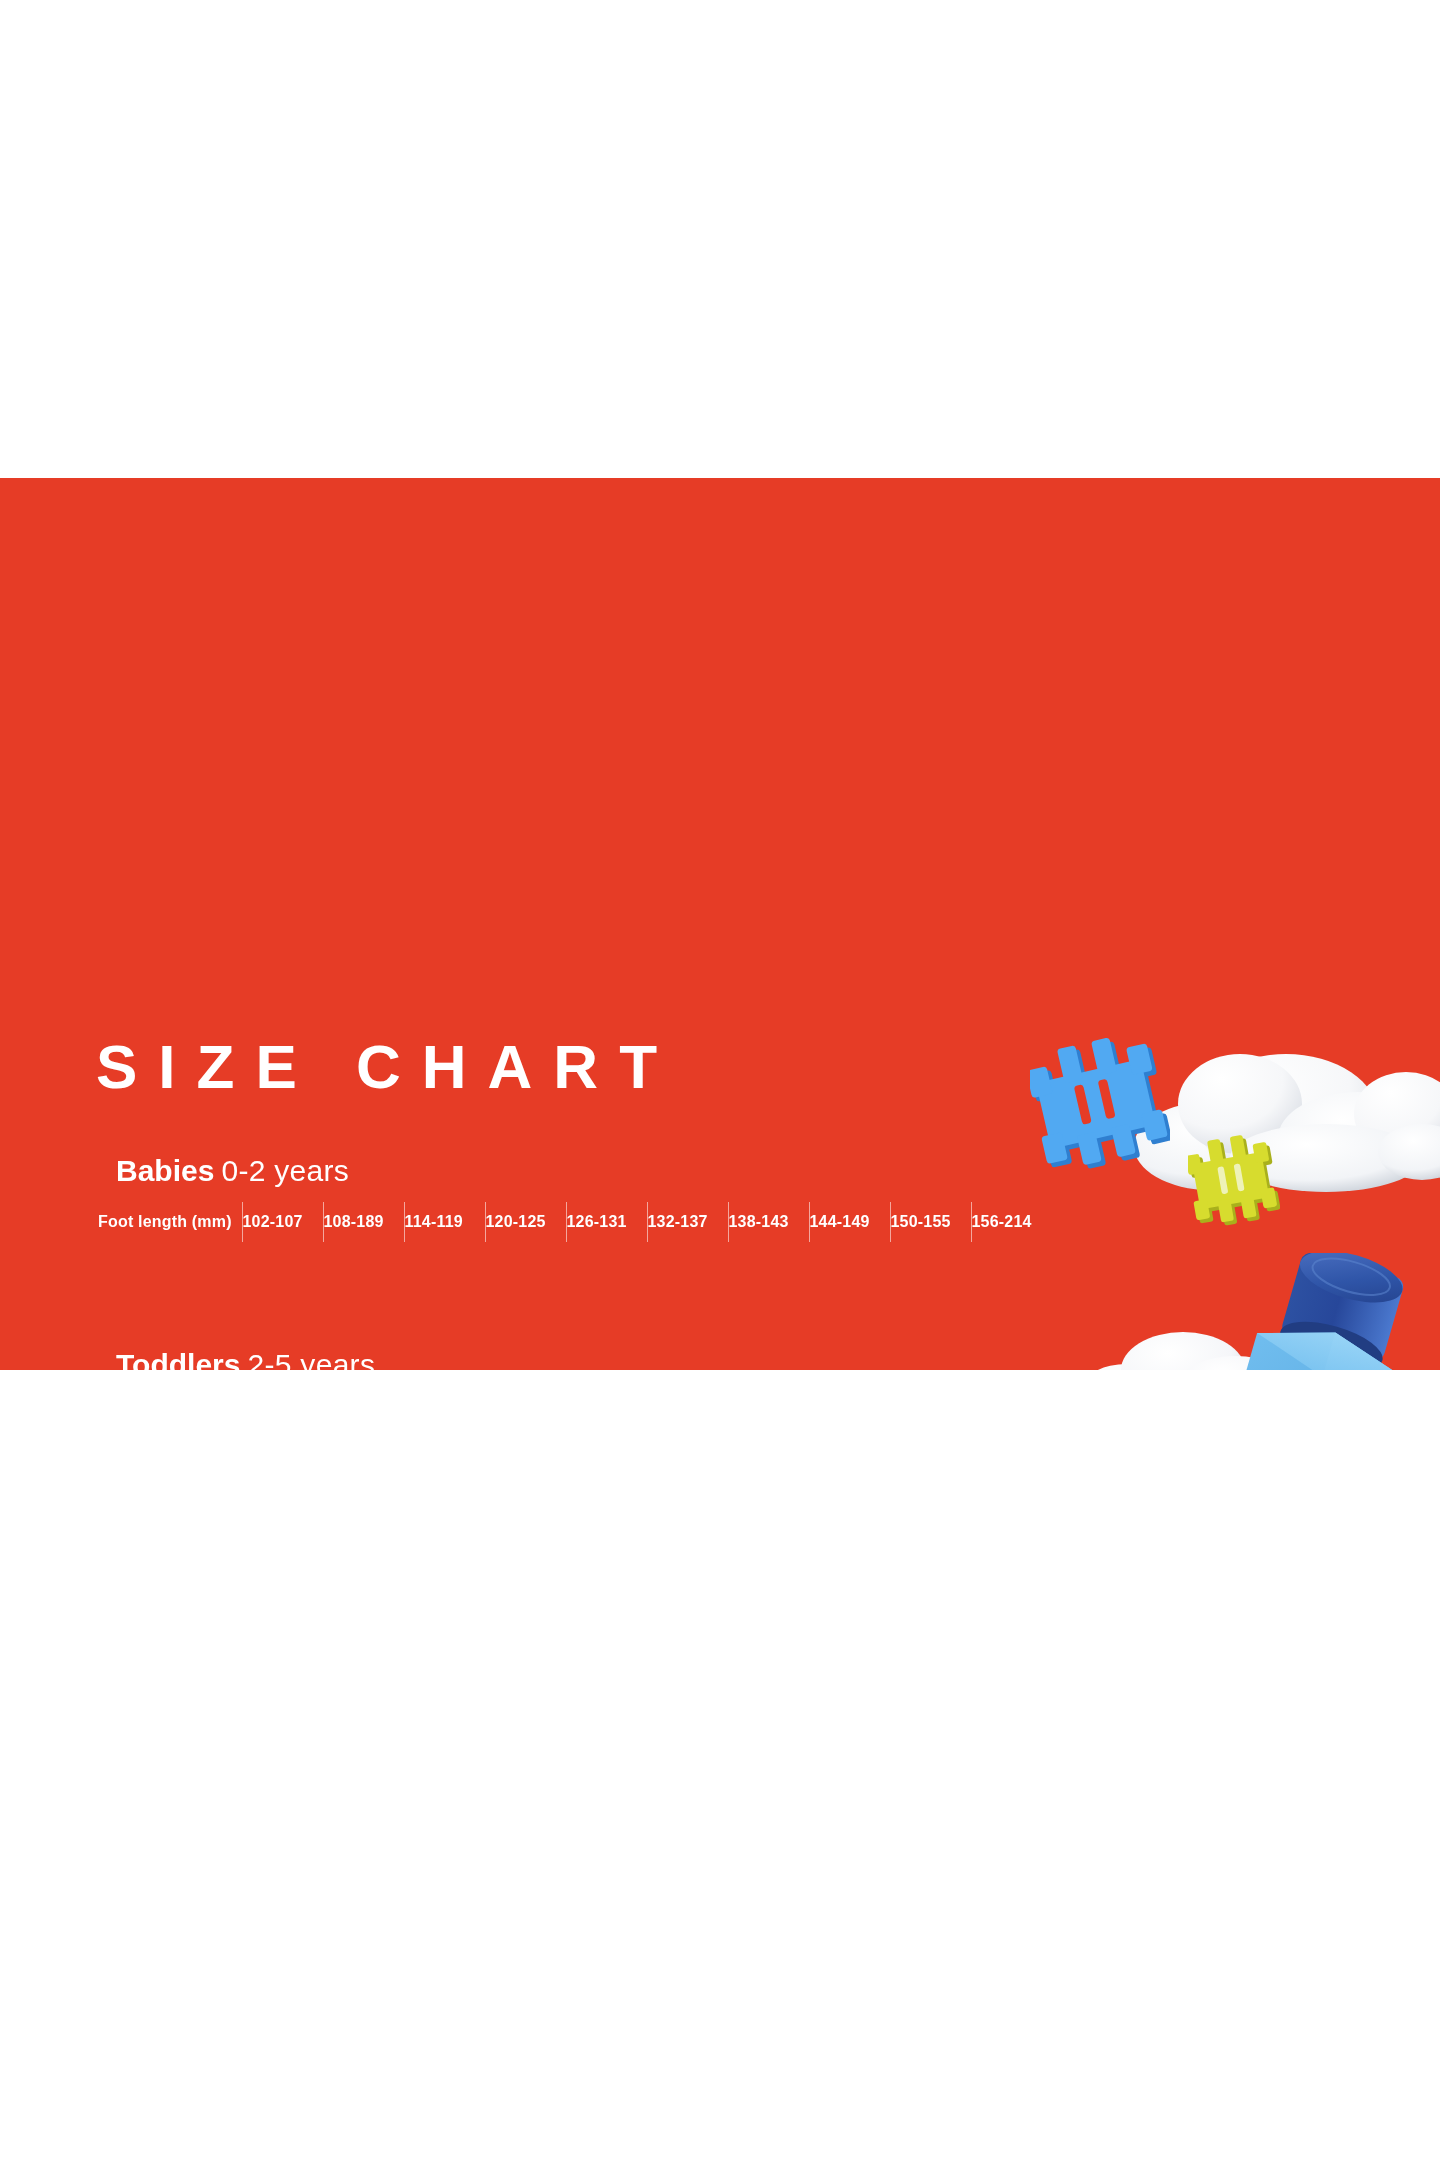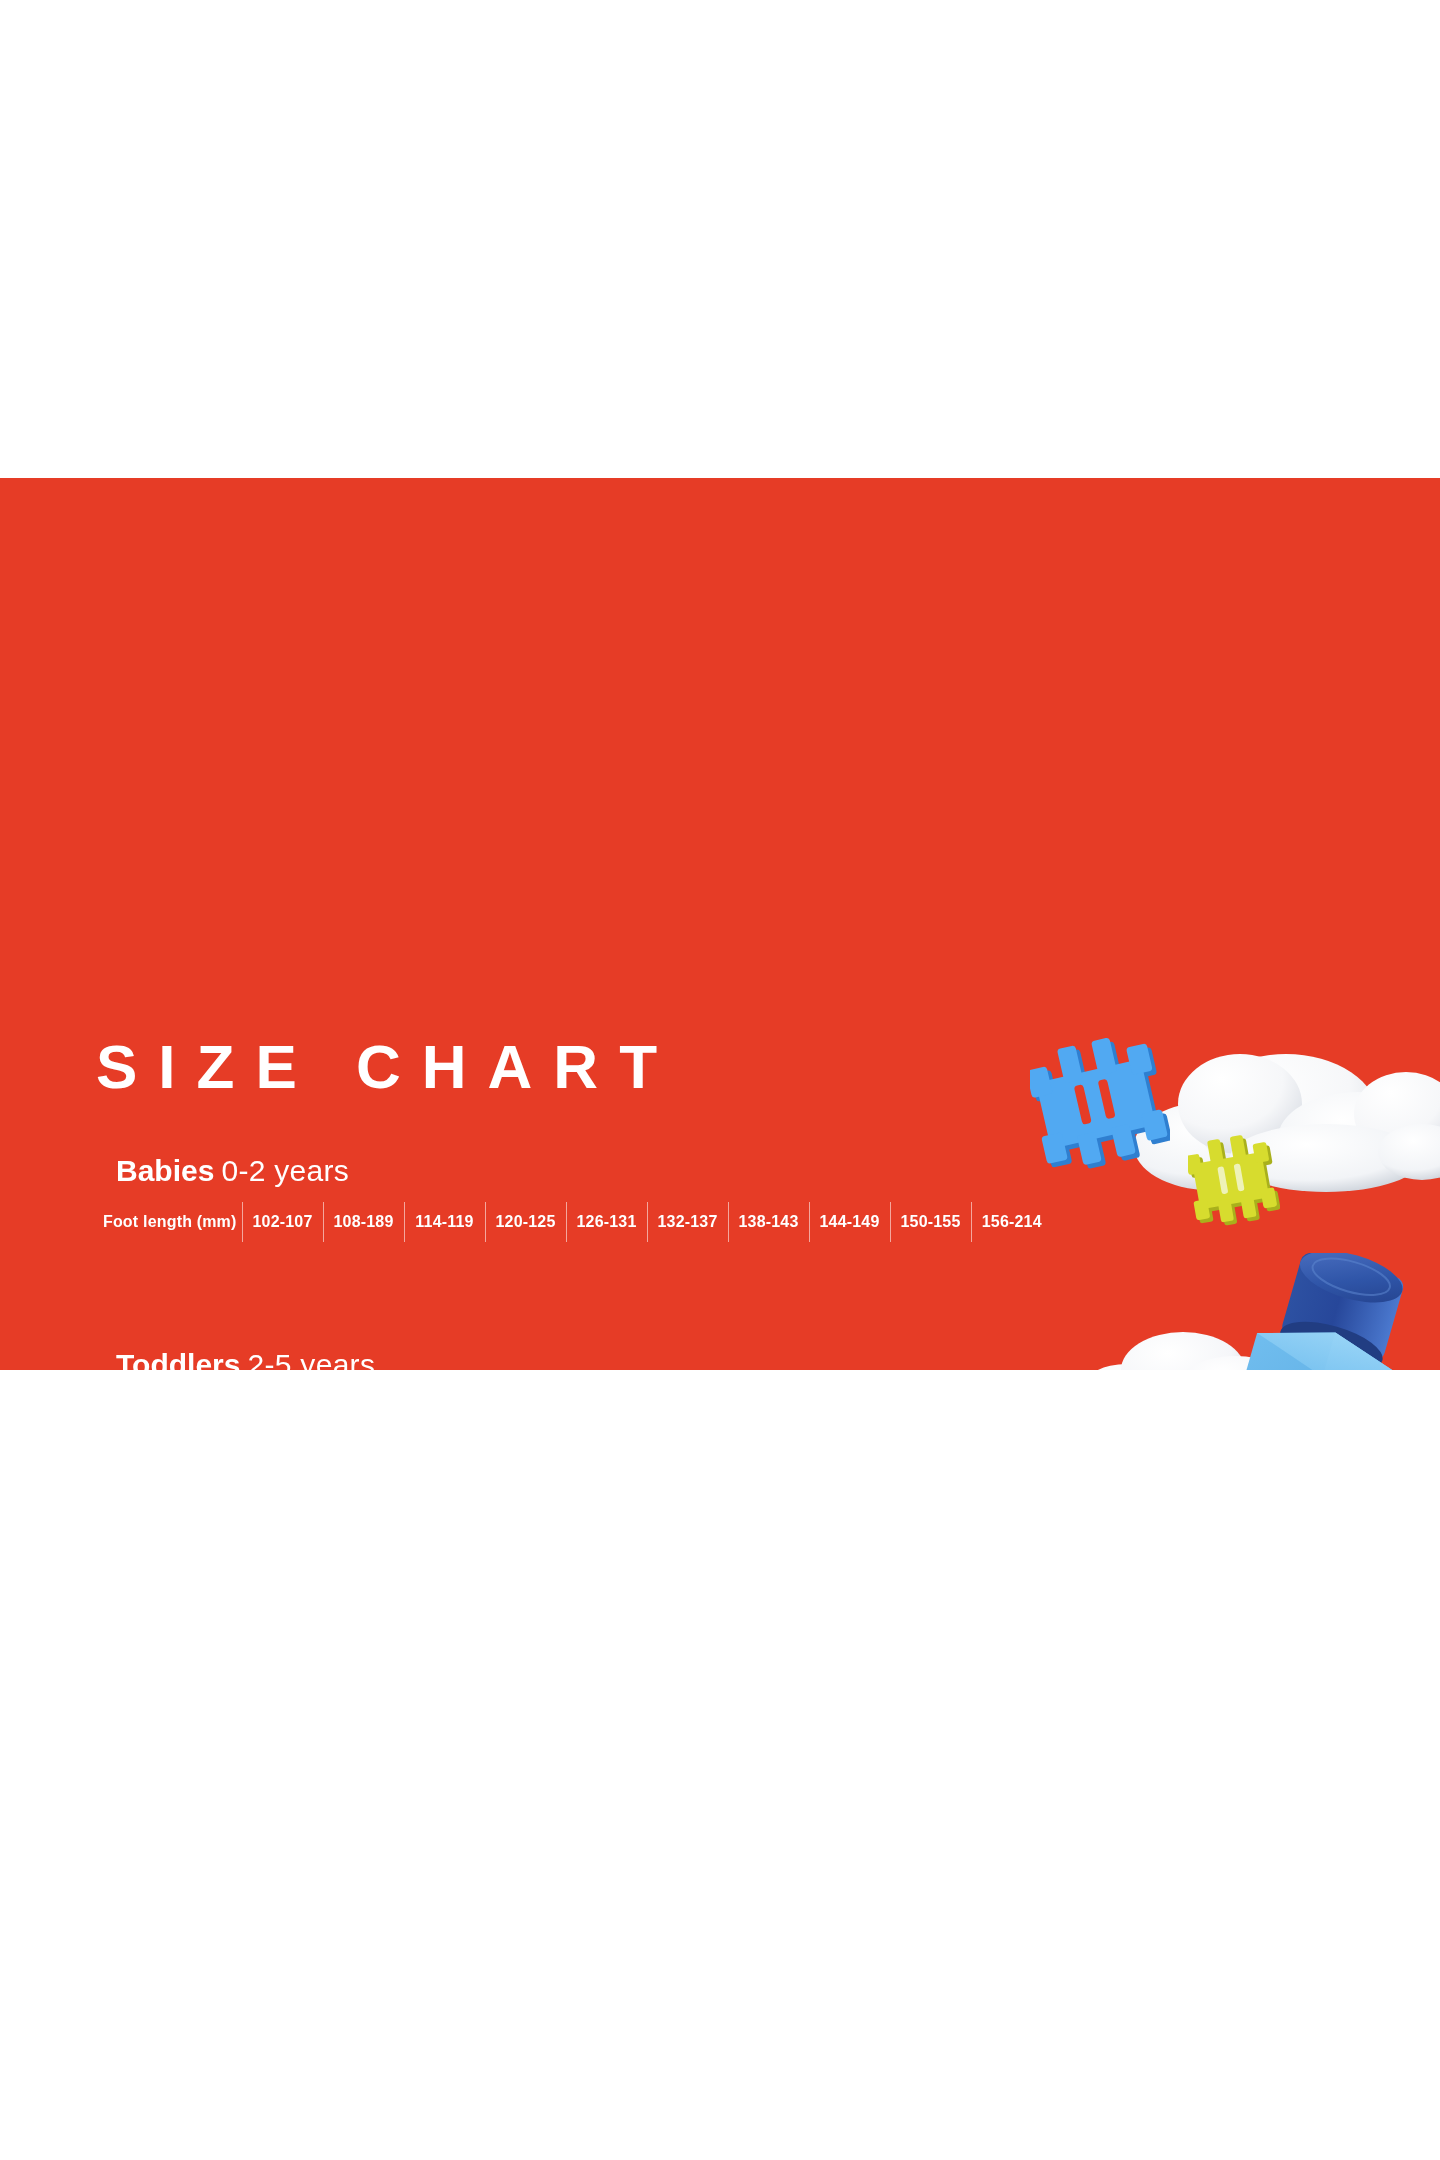--- a/index.html
+++ b/index.html
@@ -59,29 +59,29 @@
   .section-heading .grp  { font-weight: 700; }
   .section-heading .ages { font-weight: 400; margin-left: 7px; letter-spacing: .3px; }
 
   
   table.size-table {
     border-collapse: collapse;
     table-layout: fixed;
   }
   table.size-table td {
     color: #ffffff;
-    text-align: center;
+    text-align: left;
     vertical-align: middle;
     border-left: 1px solid rgba(255,255,255,.55);
     padding: 0;
     white-space: nowrap;
   }
   table.size-table td:first-child {
     border-left: none;
-    text-align: center;
+    text-align: left;
     padding-left: 2px;
   }
   table.size-table tr.row-head td { height: 40px; }
   table.size-table tr.row-size td {
     height: 42px;
     border-top: 1px solid rgba(255,255,255,.55);
   }
 
   .lbl-head {
     font-size: 16px;

